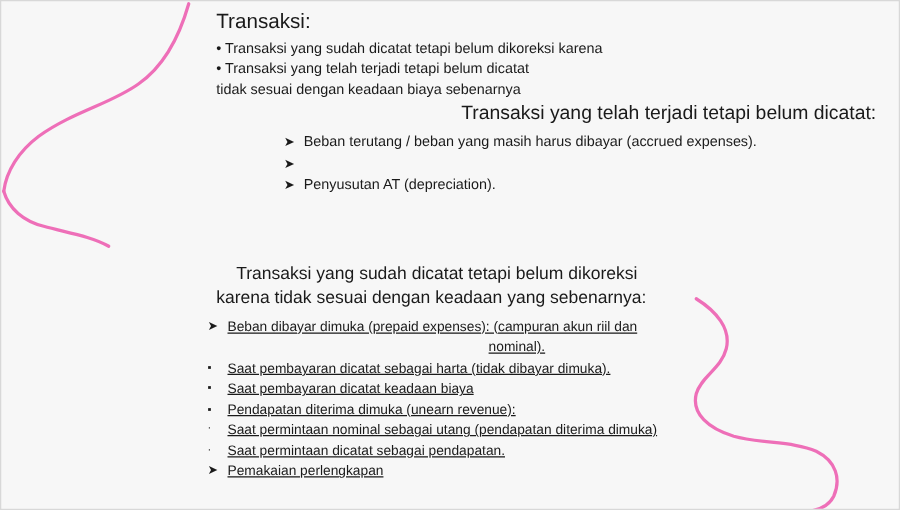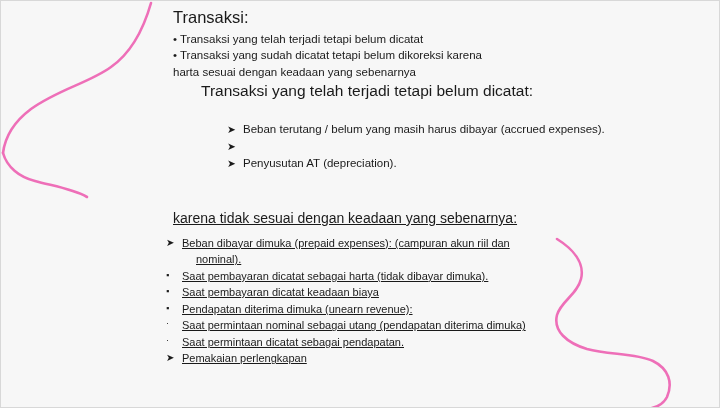--- a/index.html
+++ b/index.html
@@ -62,21 +62,22 @@
   .block2 {
     position: absolute;
     left: 200px;
     top: 80px;
     width: 500px;
   }
   .b2-title {
     font-size: 15.5px;
     color: #1a1a1a;
     line-height: 1.3;
-    margin-bottom: 20px;
+    margin-bottom: 5px;
+    text-align: right;
   }
   .b2-item {
     display: flex;
     align-items: flex-start;
     font-size: 11.5px;
     color: #1a1a1a;
     line-height: 1.5;
     padding-left: 26px;
   }
   .b2-item .marker {
@@ -93,21 +94,21 @@
     top: 208px;
     width: 470px;
   }
   .b3-title {
     font-size: 14px;
     color: #1a1a1a;
     line-height: 1.35;
     margin-bottom: 7px;
   }
   .b3-title .indent1 { padding-left: 28px; display: block; }
-  .b3-title .indent2 { padding-left: 12px; display: block; text-decoration: underline; }
+  .b3-title .indent2 { padding-left: 12px; display: block; }
 
   .b3-item {
     display: flex;
     align-items: flex-start;
     font-size: 11px;
     color: #1a1a1a;
     line-height: 1.5;
     padding-left: 5px;
   }
   .b3-item .marker {
@@ -122,63 +123,65 @@
     line-height: 1.75;
   }
   .b3-item .marker.dot {
     font-size: 9px;
     line-height: 1.5;
   }
   .b3-item .txt { flex: 1 1 auto; text-decoration: underline; }
   .b3-item .txt .cont {
     display: block;
     padding-left: 14px;
+    text-align: center;
   }
 </style>
 </head>
 <body>
 
 <div class="slide">
 
   <svg class="ink-layer" viewBox="0 0 720 408" xmlns="http://www.w3.org/2000/svg">
     <path d="M150,2 C142,30 130,52 110,66 C88,82 58,88 30,108
              C14,120 4,136 2,152" fill="none" stroke="#ee6fb8" stroke-width="2.6" stroke-linecap="round"></path>
     <path d="M2,152 C6,166 18,176 34,180 C52,185 72,188 86,196" fill="none" stroke="#ee6fb8" stroke-width="2.6" stroke-linecap="round"></path>
     <path d="M556,238 C572,248 584,262 580,278 C576,294 560,300 556,314
              C552,330 566,342 586,348 C608,354 634,352 652,360
              C668,368 672,382 666,396 C662,404 654,407 646,408" fill="none" stroke="#ee6fb8" stroke-width="2.6" stroke-linecap="round"></path>
   </svg>
 
   <div class="content">
 
     <div class="block1">
       <div class="b1-title">Transaksi:</div>
+      <div class="b1-line">• Transaksi yang sudah dicatat tetapi belum dikoreksi karena</div>
       <div class="b1-line">• Transaksi yang telah terjadi tetapi belum dicatat</div>
-      <div class="b1-line">• Transaksi yang sudah dicatat tetapi belum dikoreksi karena</div>
-      <div class="b1-line">harta sesuai dengan keadaan yang sebenarnya</div>
+      <div class="b1-line">tidak sesuai dengan keadaan biaya sebenarnya</div>
     </div>
 
     <div class="block2">
       <div class="b2-title">Transaksi yang telah terjadi tetapi belum dicatat:</div>
 
       <div class="b2-item">
         <span class="marker">➤</span>
-        <span>Beban terutang / belum yang masih harus dibayar (accrued expenses).</span>
+        <span>Beban terutang / beban yang masih harus dibayar (accrued expenses).</span>
       </div>
       <div class="b2-item">
         <span class="marker">➤</span>
       </div>
       <div class="b2-item">
         <span class="marker">➤</span>
         <span>Penyusutan AT (depreciation).</span>
       </div>
     </div>
 
     <div class="block3">
       <div class="b3-title">
+        <span class="indent1">Transaksi yang sudah dicatat tetapi belum dikoreksi</span>
         <span class="indent2">karena tidak sesuai dengan keadaan yang sebenarnya:</span>
       </div>
 
       <div class="b3-item">
         <span class="marker">➤</span>
         <span class="txt">
           <span>Beban dibayar dimuka (prepaid expenses): (campuran akun riil dan</span>
           <span class="cont">nominal).</span>
         </span>
       </div>

